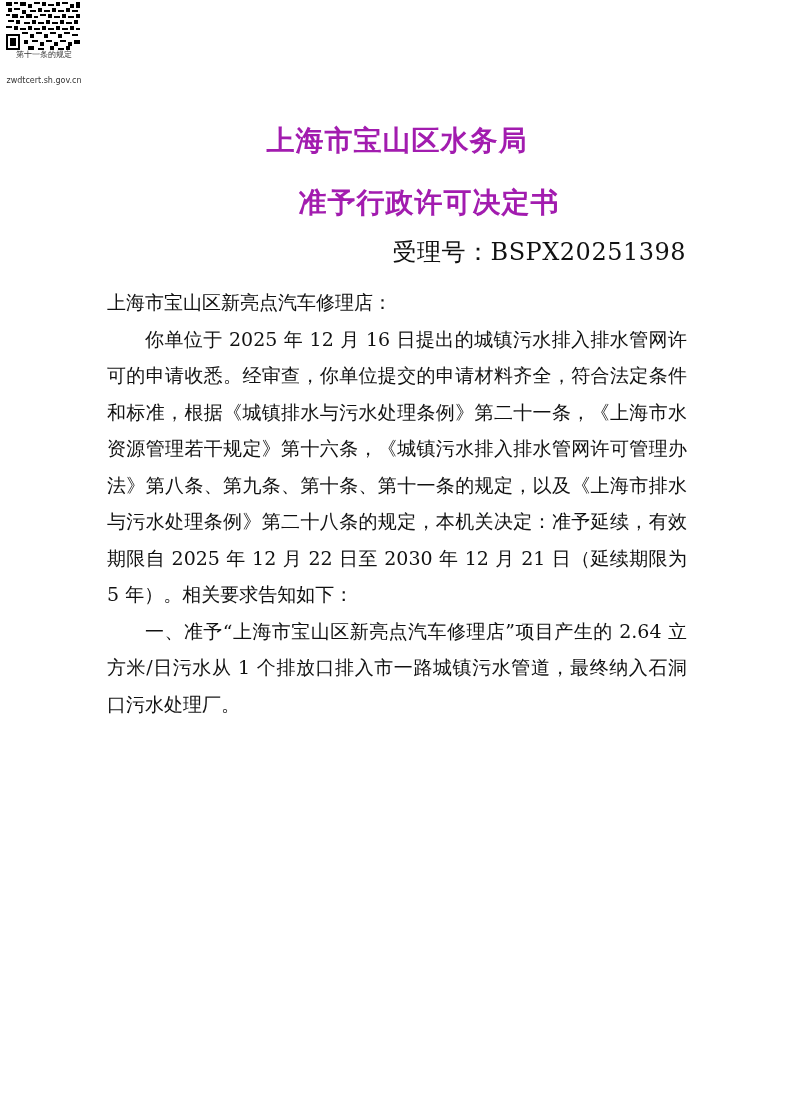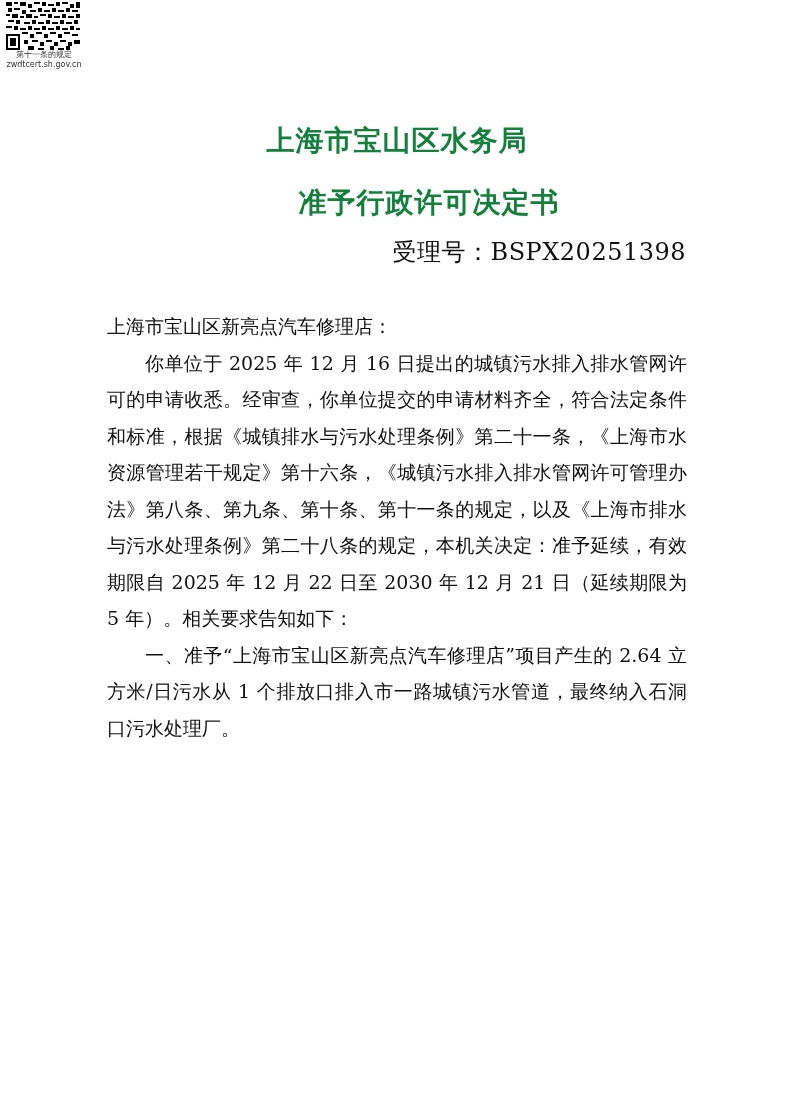--- a/index.html
+++ b/index.html
@@ -2,28 +2,28 @@
 <html><head>
   <meta charset="utf-8">
   <style>
     html, body { margin: 0; padding: 0; background: #ffffff; }
     body { width: 794px; height: 1093px; position: relative; overflow: hidden;
            font-family: "DejaVu Serif", "Liberation Serif", serif; color: #111; }
     .qr { position: absolute; left: 6px; top: 2px; width: 74px; height: 48px; }
     .qr-caption { position: absolute; left: 4px; width: 80px; font-family: "DejaVu Sans", sans-serif;
                   font-size: 8px; line-height: 10px; color: #333; text-align: center; }
     .qr-caption.l1 { top: 50px; }
-    .qr-caption.l2 { top: 60px; text-align: center; }
+    .qr-caption.l2 { top: 76px; text-align: center; }
     .title { position: absolute; left: 0; width: 794px; text-align: center;
-             font-family: "DejaVu Serif", serif; font-weight: bold; font-size: 28px; letter-spacing: 1px; color: #15803d; }
+             font-family: "DejaVu Serif", serif; font-weight: bold; font-size: 28px; letter-spacing: 1px; color: #a21caf; }
     .title.t1 { top: 122px; }
     .title.t2 { top: 184px; padding-left: 32px; }
     .ref { position: absolute; right: 108px; top: 236px; font-size: 24px; letter-spacing: 0.5px; }
     .body { position: absolute; left: 107px; width: 580px; top: 284px;
-            font-size: 19px; line-height: 36.5px; text-align: justify; margin-top: 24px; }
+            font-size: 19px; line-height: 36.5px; text-align: justify; }
     .body p { margin: 0; }
     .addr { }
     .indent { text-indent: 38px; }
   </style>
 </head>
 <body>
 
 <div>
   <svg class="qr" viewBox="0 0 37 24" shape-rendering="crispEdges">
     <rect x="0" y="0" width="37" height="24" fill="#fff"></rect>

